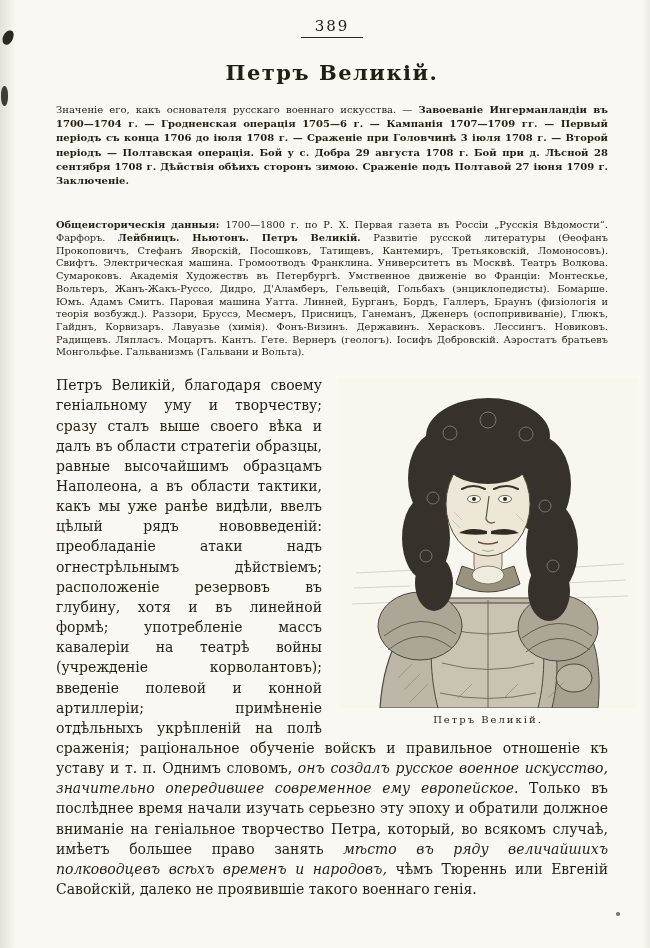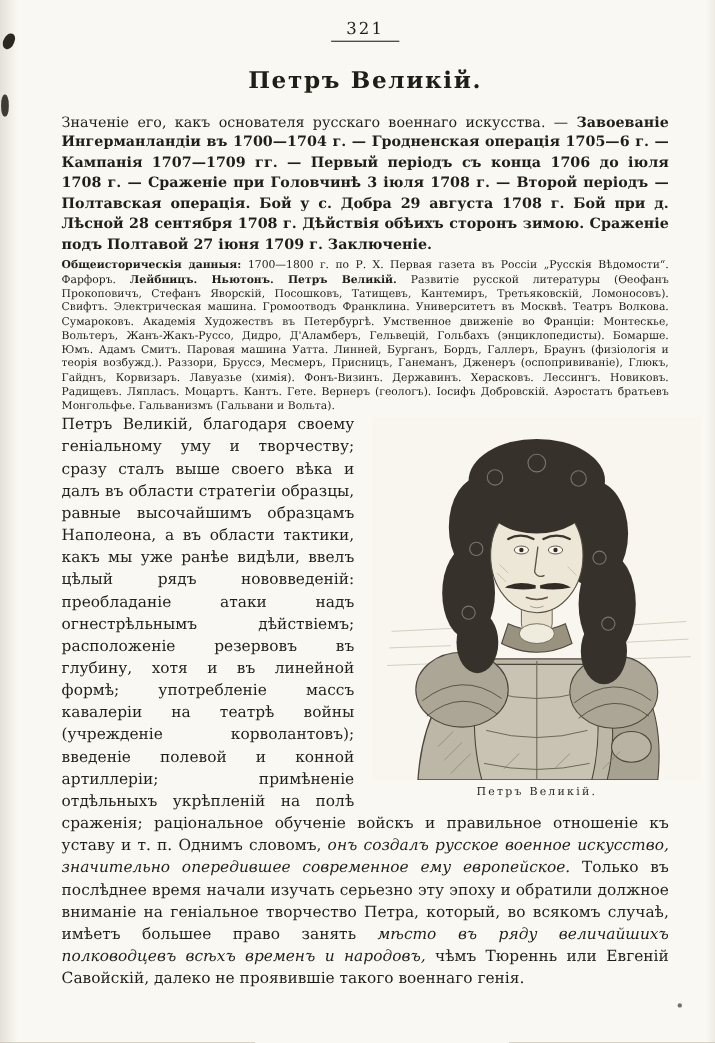--- a/index.html
+++ b/index.html
@@ -35,28 +35,29 @@
     padding: 0 14px 2px 14px;
   }
 
   .title {
     text-align: center;
     font-size: 21px; font-weight: 700; letter-spacing: 1.5px;
     margin: 22px 0 18px 0;
   }
 
   .summary {
-    font-size: 13px; line-height: 1.42;
+    font-size: 10px; line-height: 1.42;
     text-align: justify;
-    margin-bottom: 4px;
+    margin-bottom: 31px;
   }
 
   .histnote {
     font-size: 9.8px; line-height: 1.3;
     text-align: justify;
+    margin-bottom: 16px;
   }
 
   .body-text { font-size: 14px; line-height: 1.44; text-align: justify; }
   .body-intro { text-indent: 30px; text-align-last: justify; }
   .body-cont {}
 
   .figure {
     float: right;
     width: 300px;
     margin: 3px -30px 4px 16px;
@@ -81,21 +82,21 @@
 
 <div class="page">
 
   <div class="artifact a1"></div>
   <div class="artifact a2"></div>
   <div class="artifact a3"></div>
 
   <div class="content">
 
     <div class="pageno-wrap">
-      <span class="pageno">321</span>
+      <span class="pageno">389</span>
     </div>
 
     <h1 class="title">Петръ Великій.</h1>
 
     <p class="summary"><span>Значеніе его, какъ основателя русскаго военнаго искусства. — </span><span style="font-weight: 700;">Завоеваніе Ингерманландіи въ 1700—1704 г. — Гродненская операція 1705—6 г. — Кампанія 1707—1709 гг. — Первый періодъ съ конца 1706 до іюля 1708 г. — Сраженіе при Головчинѣ 3 іюля 1708 г. — Второй періодъ — Полтавская операція. Бой у с. Добра 29 августа 1708 г. Бой при д. Лѣсной 28 сентября 1708 г. Дѣйствія обѣихъ сторонъ зимою. Сраженіе подъ Полтавой 27 іюня 1709 г. Заключеніе.</span></p>
 
     <p class="histnote"><span style="font-weight: 700;">Общеисторическія данныя: </span><span>1700—1800 г. по Р. Х. Первая газета въ Россіи „Русскія Вѣдомости“. Фарфоръ. </span><span style="font-weight: 700;">Лейбницъ. Ньютонъ. Петръ Великій.</span><span> Развитіе русской литературы (Ѳеофанъ Прокоповичъ, Стефанъ Яворскій, Посошковъ, Татищевъ, Кантемиръ, Третьяковскій, Ломоносовъ). Свифтъ. Электрическая машина. Громоотводъ Франклина. Университетъ въ Москвѣ. Театръ Волкова. Сумароковъ. Академія Художествъ въ Петербургѣ. Умственное движеніе во Франціи: Монтескье, Вольтеръ, Жанъ-Жакъ-Руссо, Дидро, Д'Аламберъ, Гельвецій, Гольбахъ (энциклопедисты). Бомарше. Юмъ. Адамъ Смитъ. Паровая машина Уатта. Линней, Бурганъ, Бордъ, Галлеръ, Браунъ (физіологія и теорія возбужд.). Раззори, Бруссэ, Месмеръ, Присницъ, Ганеманъ, Дженеръ (оспопрививаніе), Глюкъ, Гайднъ, Корвизаръ. Лавуазье (химія). Фонъ-Визинъ. Державинъ. Херасковъ. Лессингъ. Новиковъ. Радищевъ. Ляпласъ. Моцартъ. Кантъ. Гете. Вернеръ (геологъ). Іосифъ Добровскій. Аэростатъ братьевъ Монгольфье. Гальванизмъ (Гальвани и Вольта).</span></p>
 
     <div class="body-text">
 

